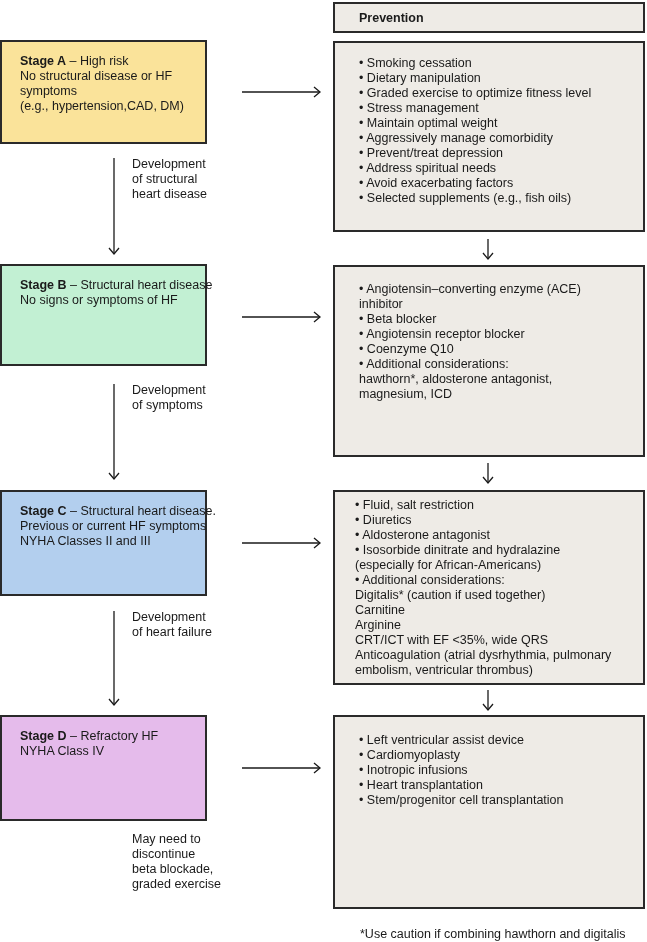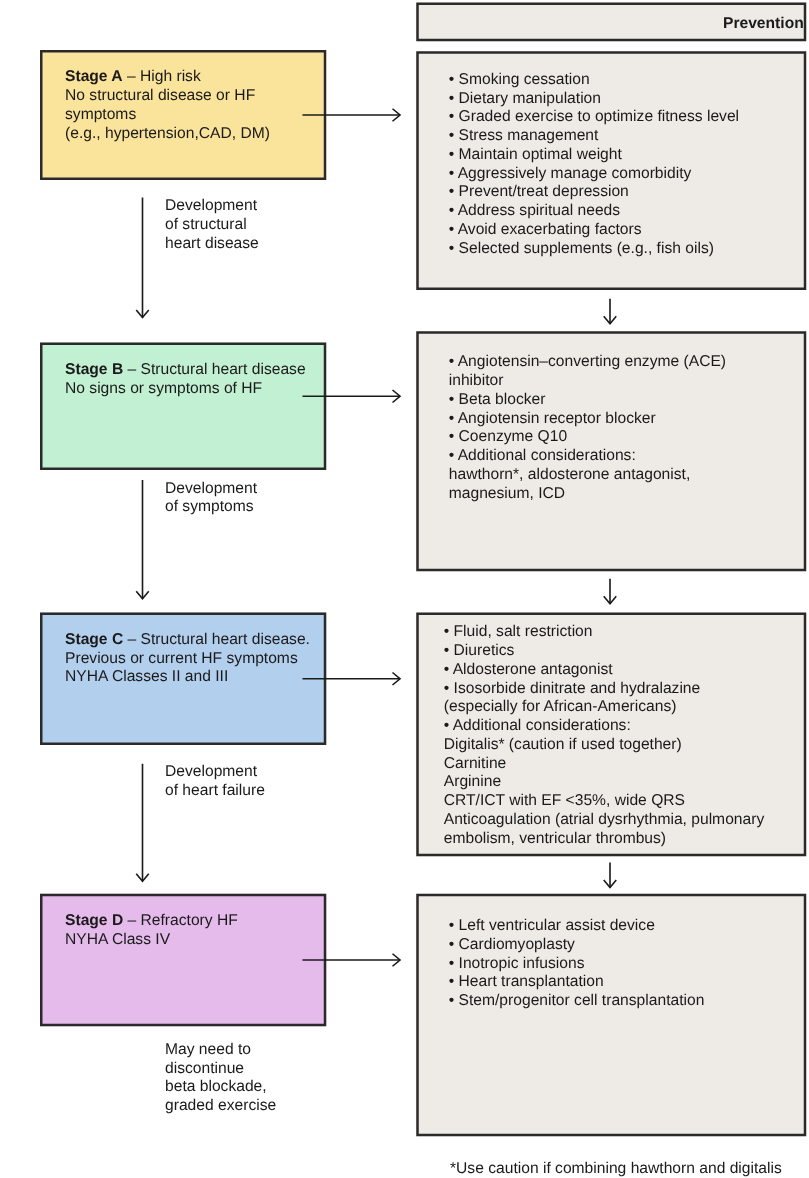--- a/index.html
+++ b/index.html
@@ -1,42 +1,42 @@
 <!DOCTYPE html>
 <html><head>
 <meta charset="utf-8">
 <style>
   html, body { margin:0; padding:0; background:#ffffff; }
   body { width:647px; height:942px; position:relative; overflow:hidden;
          font-family:"Liberation Sans", sans-serif; color:#1a1a1a; font-size:12.5px; }
   .box { position:absolute; box-sizing:border-box; border:2px solid #2a2a2a; }
-  .stage { left:0; width:229px; padding:12px 8px 0 18px; line-height:15px;margin-left:32px; }
+  .stage { left:0; width:207px; padding:12px 8px 0 18px; line-height:15px; }
   .stage b { font-weight:bold; }
   .rbox { left:333px; width:312px; background:#eeebe6; padding:13px 10px 0 24px; line-height:15px; }
-  .hdr { left:333px; top:2px; width:312px; height:31px; background:#eeebe6; padding:7px 0 0 24px; font-weight:bold;text-align:right; }
+  .hdr { left:333px; top:2px; width:312px; height:31px; background:#eeebe6; padding:7px 0 0 24px; font-weight:bold; }
   .line { display:block; white-space:nowrap; }
   .note { position:absolute; left:132px; line-height:15px; }
   .footnote { position:absolute; left:360px; top:927px; line-height:15px; }
   svg { overflow:visible; }
 </style>
 </head>
 <body>
 
 <div class="box hdr">
   <span>Prevention</span>
 </div>
 
 <div class="box stage" style="top:40px;height:104px;background:#fae39a;">
   <span class="line"><b>Stage A</b><span> – High risk</span></span>
   <span class="line">No structural disease or HF</span>
   <span class="line">symptoms</span>
   <span class="line">(e.g., hypertension,CAD, DM)</span>
 </div>
 
-<div class="box stage" style="top:274px;height:102px;background:#c2f0d3;">
+<div class="box stage" style="top:264px;height:102px;background:#c2f0d3;">
   <span class="line"><b>Stage B</b><span> – Structural heart disease</span></span>
   <span class="line">No signs or symptoms of HF</span>
 </div>
 
 <div class="box stage" style="top:490px;height:106px;background:#b3cfee;">
   <span class="line"><b>Stage C</b><span> – Structural heart disease.</span></span>
   <span class="line">Previous or current HF symptoms</span>
   <span class="line">NYHA Classes II and III</span>
 </div>
 

